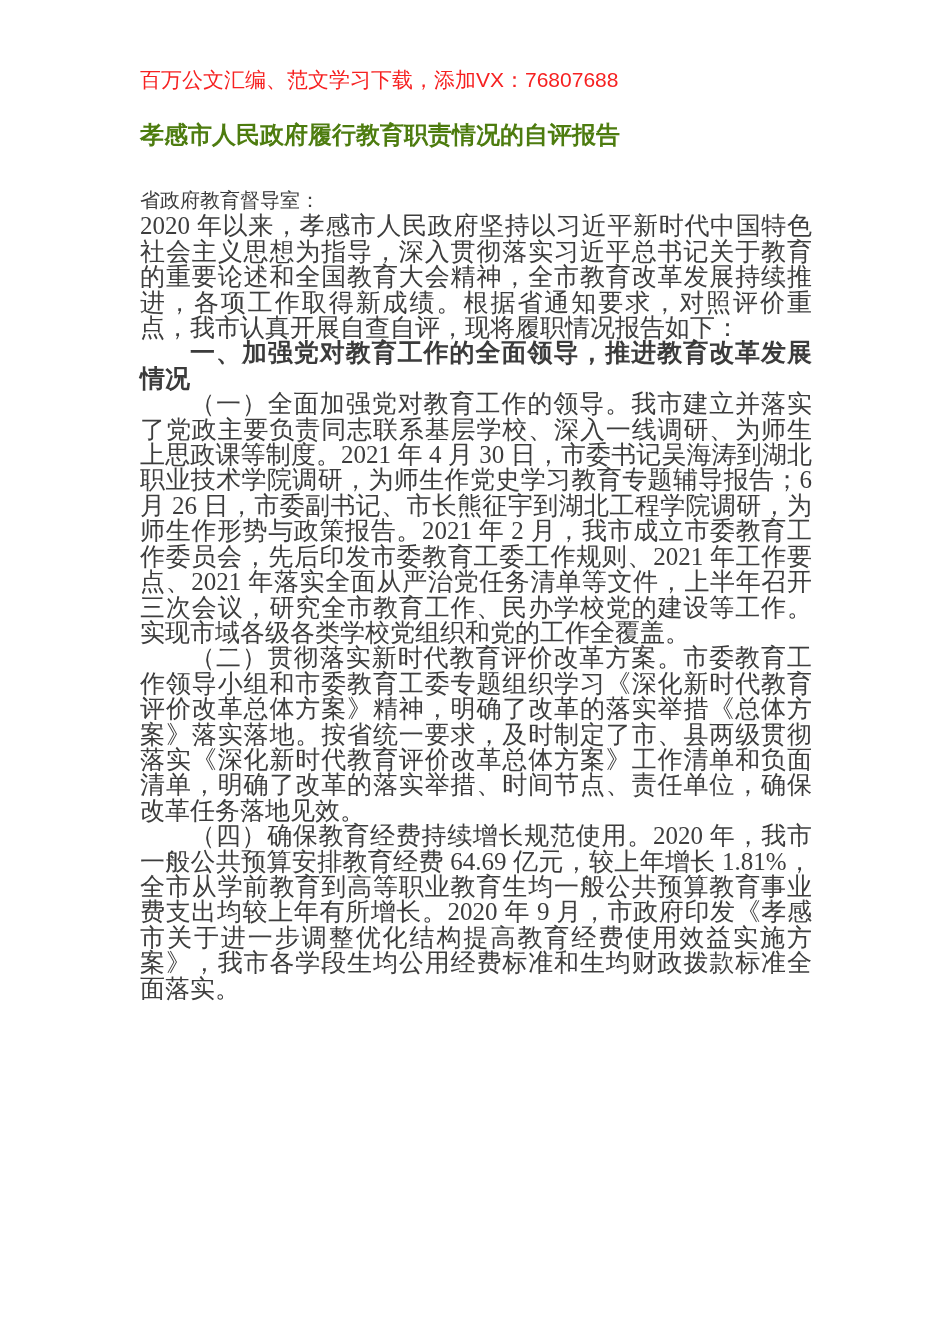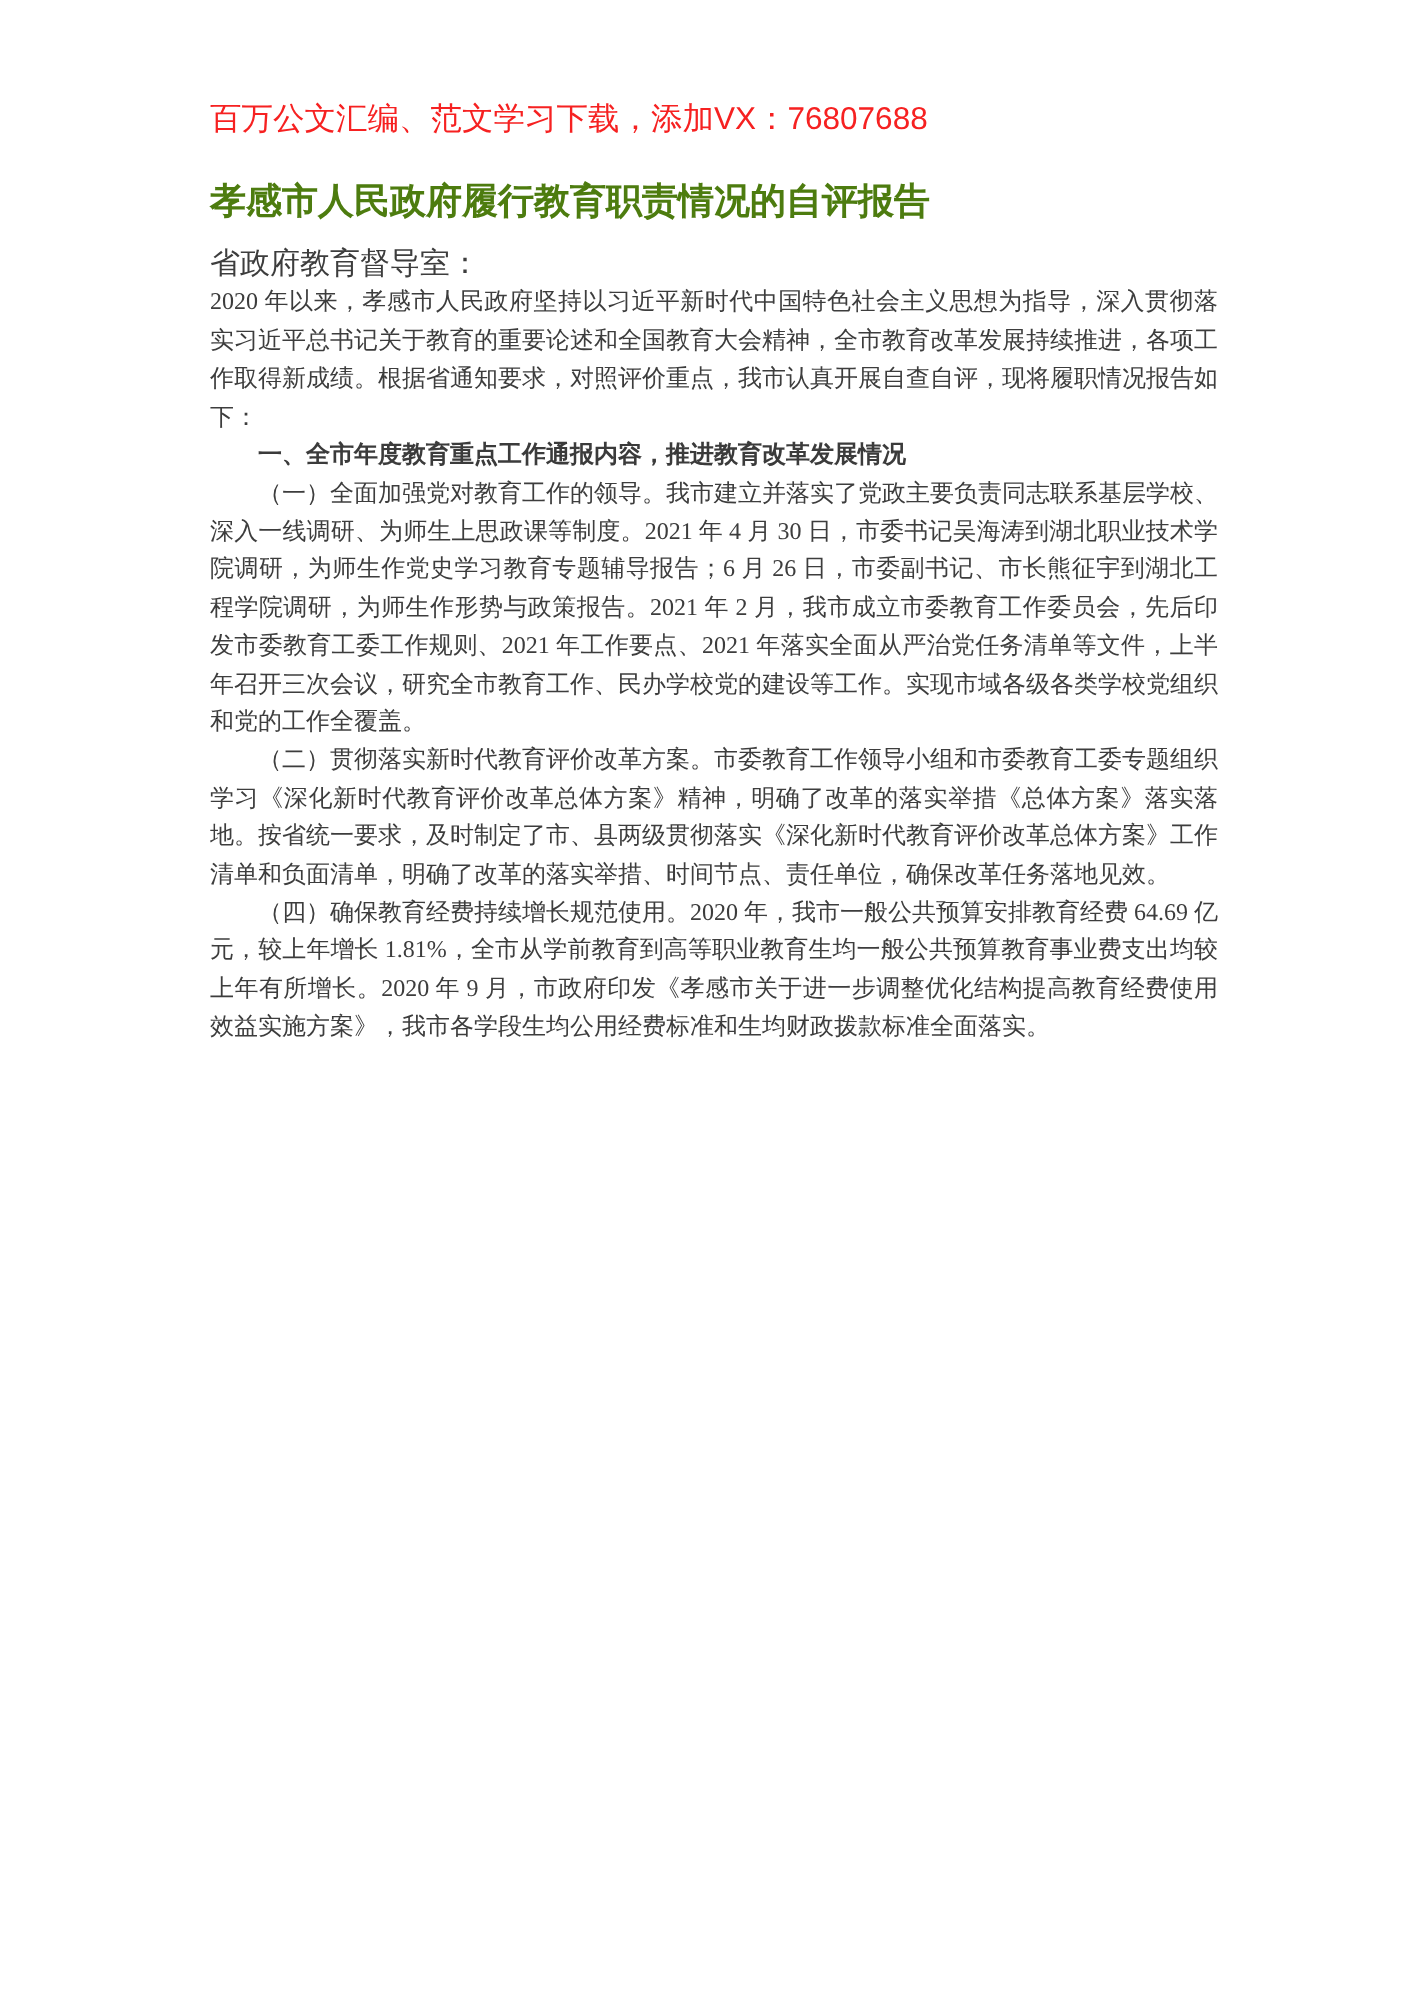--- a/index.html
+++ b/index.html
@@ -26,28 +26,28 @@
   }
   .doc-title {
     margin-top: 30px;
     color: #4d7c0f;
     font-size: 24px;
     line-height: 26px;
     font-weight: bold;
     font-family: "Liberation Serif", serif;
   }
   .salutation {
-    margin-top: 16px;
+    margin-top: 40px;
     color: #3d3d3d;
     font-size: 20px;
     line-height: 25.4px;
   }
   .content {
     color: #3d3d3d;
-    font-size: 16px;
+    font-size: 25px;
     line-height: 25.4px;
     text-align: justify;
   }
   .content p { margin: 0; }
   .content p.indent { text-indent: 2em; }
   .content p.heading {
     font-weight: bold;
     font-family: "Liberation Sans", sans-serif;
     color: #3b3b3b;
   }
@@ -58,19 +58,19 @@
 <div class="page">
 
   <div class="banner">百万公文汇编、范文学习下载，添加VX：76807688</div>
 
   <h1 class="doc-title">孝感市人民政府履行教育职责情况的自评报告</h1>
 
   <div class="salutation">省政府教育督导室：</div>
 
   <div class="content">
     <p class="body">2020 年以来，孝感市人民政府坚持以习近平新时代中国特色社会主义思想为指导，深入贯彻落实习近平总书记关于教育的重要论述和全国教育大会精神，全市教育改革发展持续推进，各项工作取得新成绩。根据省通知要求，对照评价重点，我市认真开展自查自评，现将履职情况报告如下：</p>
-    <p class="heading indent">一、全市年度教育重点工作通报内容，推进教育改革发展情况</p>
+    <p class="heading indent">一、加强党对教育工作的全面领导，推进教育改革发展情况</p>
     <p class="body indent">（一）全面加强党对教育工作的领导。我市建立并落实了党政主要负责同志联系基层学校、深入一线调研、为师生上思政课等制度。2021 年 4 月 30 日，市委书记吴海涛到湖北职业技术学院调研，为师生作党史学习教育专题辅导报告；6 月 26 日，市委副书记、市长熊征宇到湖北工程学院调研，为师生作形势与政策报告。2021 年 2 月，我市成立市委教育工作委员会，先后印发市委教育工委工作规则、2021 年工作要点、2021 年落实全面从严治党任务清单等文件，上半年召开三次会议，研究全市教育工作、民办学校党的建设等工作。实现市域各级各类学校党组织和党的工作全覆盖。</p>
     <p class="body indent">（二）贯彻落实新时代教育评价改革方案。市委教育工作领导小组和市委教育工委专题组织学习《深化新时代教育评价改革总体方案》精神，明确了改革的落实举措《总体方案》落实落地。按省统一要求，及时制定了市、县两级贯彻落实《深化新时代教育评价改革总体方案》工作清单和负面清单，明确了改革的落实举措、时间节点、责任单位，确保改革任务落地见效。</p>
     <p class="body indent">（四）确保教育经费持续增长规范使用。2020 年，我市一般公共预算安排教育经费 64.69 亿元，较上年增长 1.81%，全市从学前教育到高等职业教育生均一般公共预算教育事业费支出均较上年有所增长。2020 年 9 月，市政府印发《孝感市关于进一步调整优化结构提高教育经费使用效益实施方案》，我市各学段生均公用经费标准和生均财政拨款标准全面落实。</p>
   </div>
 
 </div>
 
 </body></html>

